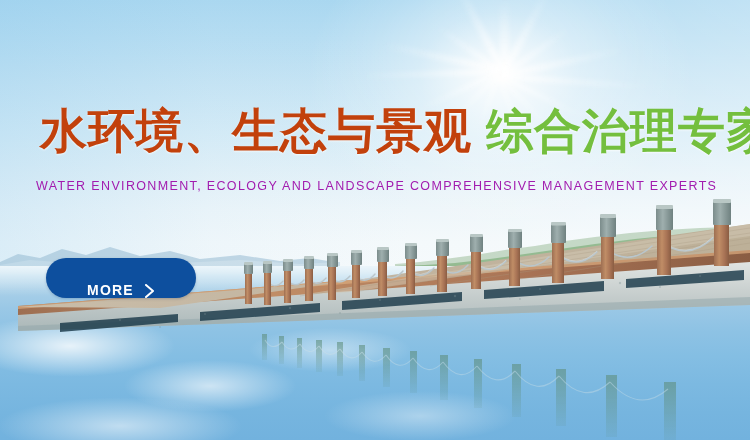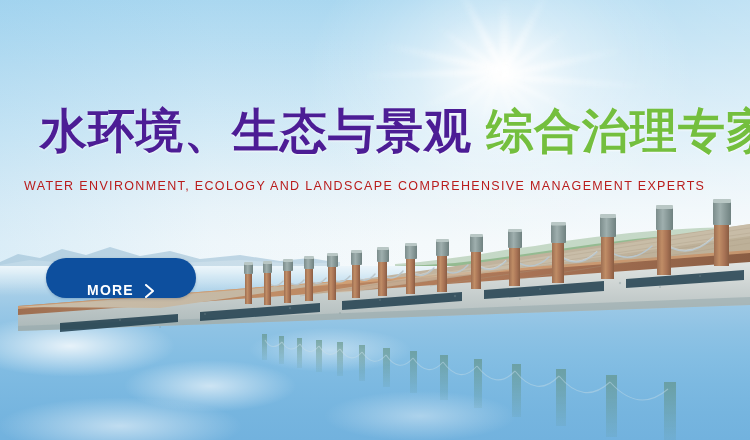--- a/index.html
+++ b/index.html
@@ -97,33 +97,33 @@
   .headline{
     position:absolute;left:40px;top:99px;
     width:680px;height:62px;
     display:flex;align-items:center;
     white-space:nowrap;
     font-size:47px;font-weight:bold;
     letter-spacing:1px;
     line-height:1;
   }
   .headline .blue{
-    color:#4c1d95;
+    color:#c2410c;
     text-shadow:0 1px 2px rgba(255,255,255,.75);
   }
   .headline .green{
     color:#74bf3e;
     margin-left:14px;
     text-shadow:0 1px 2px rgba(255,255,255,.75);
   }
 
   .subtitle{
-    position:absolute;left:24px;top:179px;
+    position:absolute;left:36px;top:179px;
     font-size:12.5px;
-    color:#b91c1c;
+    color:#a21caf;
     letter-spacing:1.35px;
     white-space:nowrap;
     font-weight:normal;
   }
 
   
   .more-btn{
     position:absolute;left:46px;top:258px;
     width:150px;height:40px;
     border:none;

